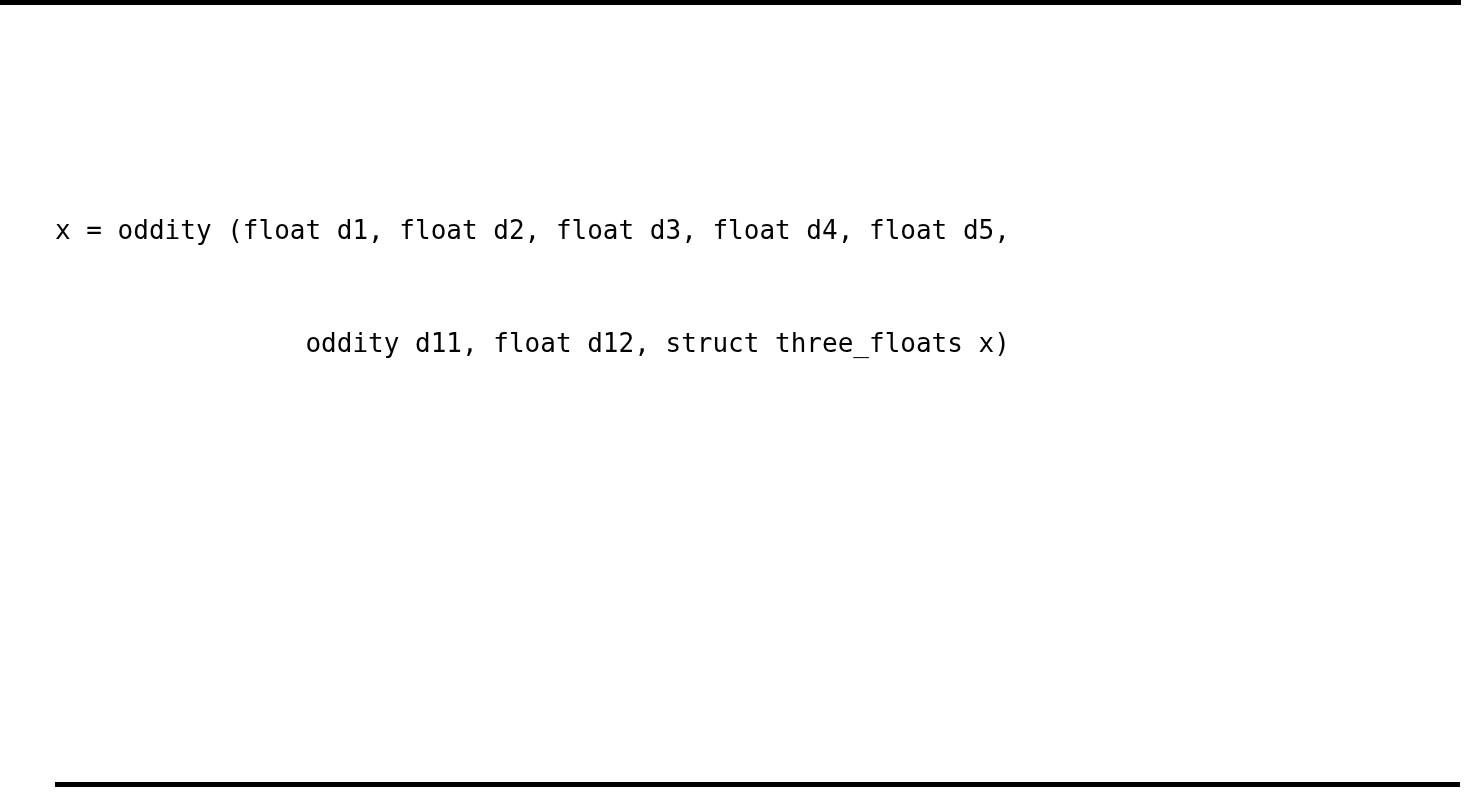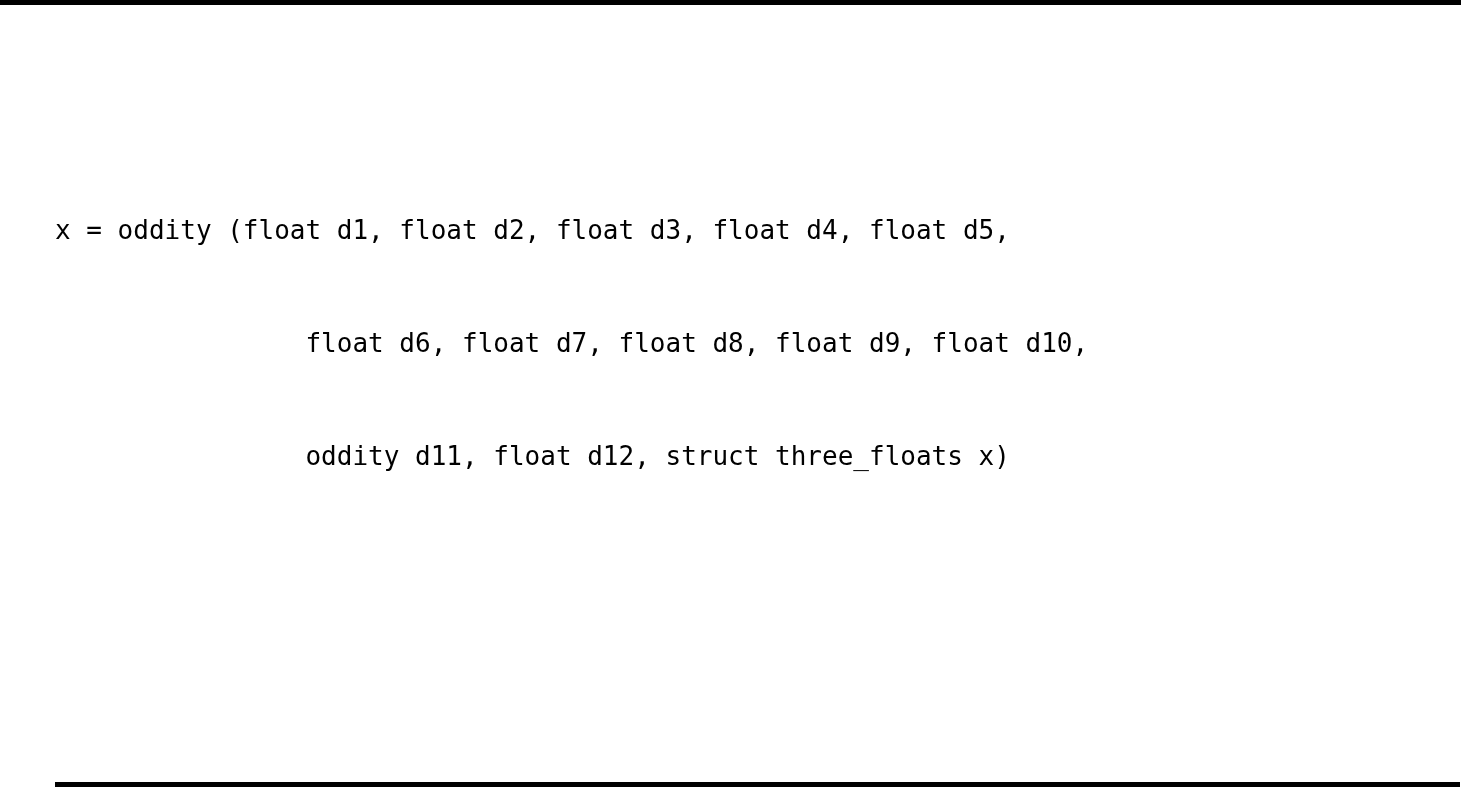--- a/index.html
+++ b/index.html
@@ -68,21 +68,20 @@
 <body>
 
 <div class="figure">
 
   <div class="rule rule-top"></div>
 
   <div class="code-block">
 
     <div>
       <span class="sig-line">x = oddity (float d1, float d2, float d3, float d4, float d5,</span>
-      <span class="sig-line">                float d6, float d7, float d8, float d9, float d10,</span>
       <span class="sig-line">                oddity d11, float d12, struct three_floats x)</span>
     </div>
 
     <span class="blank-line"> </span>
 
     
   </div>
 
   <div class="rule rule-bottom"></div>
 

